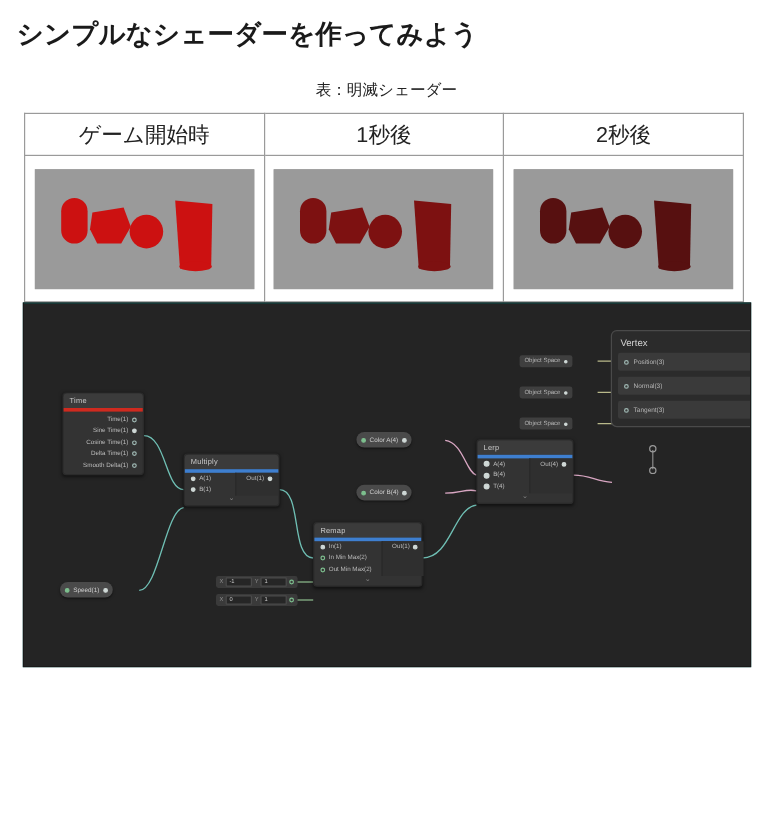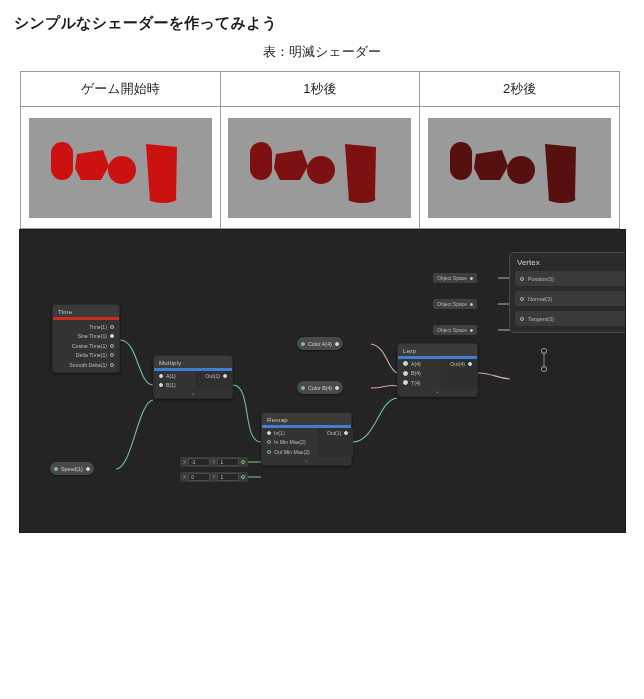--- a/index.html
+++ b/index.html
@@ -10,59 +10,59 @@
     background: #ffffff;
     font-family: "Liberation Sans", "DejaVu Sans", sans-serif;
     color: #222222;
     overflow: hidden;
   }
 
   .page { padding: 0 0 0 0; }
 
   
   .heading {
-    font-size: 15px;
+    font-size: 22px;
     font-weight: bold;
     color: #1a1a1a;
     margin: 14px 0 0 14px;
     letter-spacing: 0.2px;
   }
 
   
   .lead {
     margin: 16px 14px 0 14px;
     font-size: 13.5px;
     line-height: 26px;
     color: #222;
   }
 
   
   .table-caption {
     text-align: center;
     font-size: 13px;
-    margin: 10px 0 10px 0;
+    margin: 22px 0 10px 0;
     color: #222;
   }
 
   
   .cmp-table {
     border-collapse: collapse;
     width: 600px;
     margin: 0 0 0 20px;
     table-layout: fixed;
   }
   .cmp-table th, .cmp-table td {
     border: 1px solid #9a9a9a;
     padding: 0;
     vertical-align: middle;
   }
   .cmp-table th {
     height: 35px;
     font-weight: normal;
-    font-size: 13px;
+    font-size: 18px;
     color: #222;
     text-align: center;
   }
   .cmp-table td {
     height: 122px;
     text-align: center;
   }
 
   .shot {
     width: 183px;

